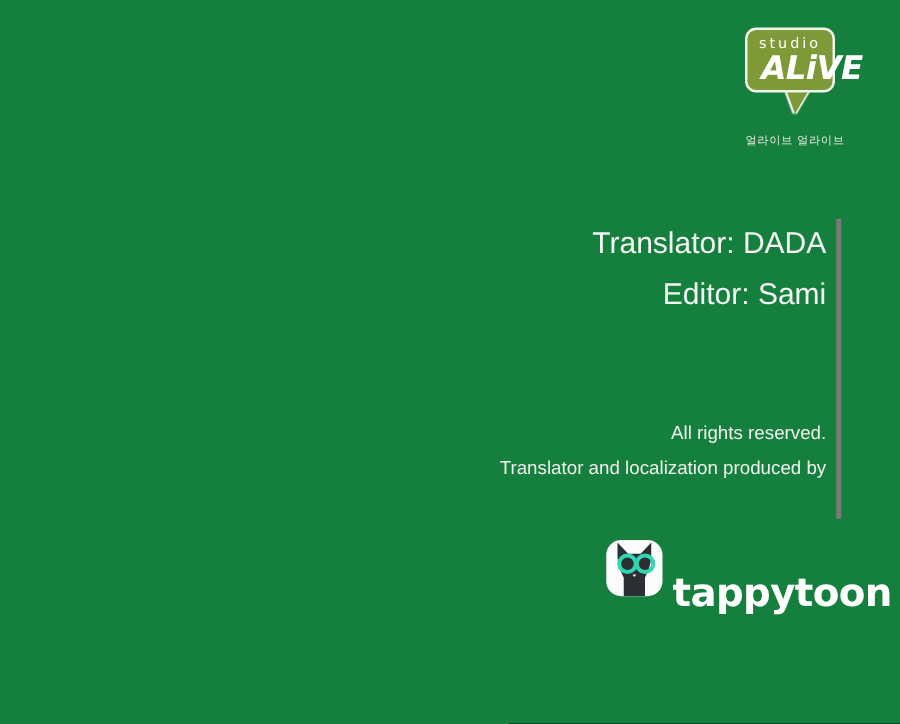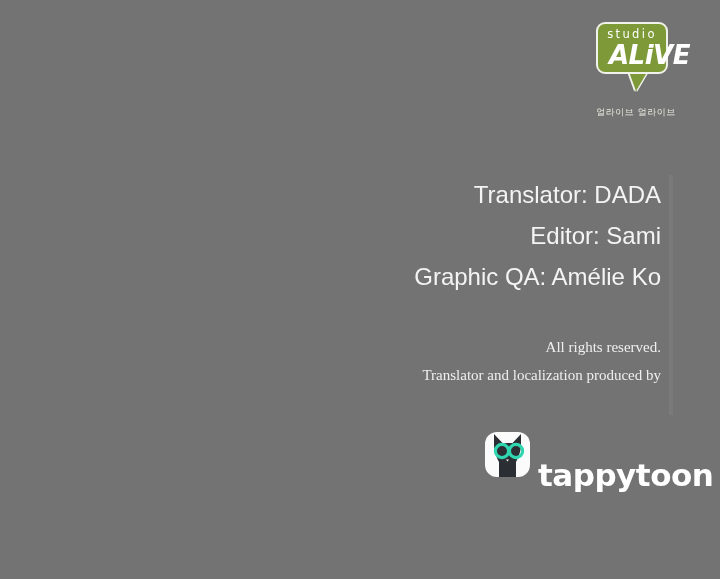--- a/index.html
+++ b/index.html
@@ -14,21 +14,21 @@
     overflow: hidden;
     font-family: "Liberation Sans", sans-serif;
     background: #000000;
   }
 
   #page {
     position: absolute;
     left: 0; top: 0;
     width: 720px;
     height: 579px;
-    background: #737373;
+    background: #15803d;
   }
 
   
   #studio-alive-logo {
     position: absolute;
     left: 592px;
     top: 22px;
     width: 88px;
     height: 92px;
   }
@@ -131,21 +131,21 @@
     right: 59px;
     top: 333px;
     width: 460px;
     text-align: right;
     color: #efefef;
   }
   .legal-line {
     font-size: 15px;
     line-height: 28px;
     color: #efefef;
-    font-family: Liberation Serif, serif;
+    font-family: Liberation Sans, sans-serif;
     white-space: nowrap;
   }
 
   
   #tappytoon-logo {
     position: absolute;
     left: 485px;
     top: 432px;
     width: 190px;
     height: 48px;
@@ -186,21 +186,20 @@
       <div class="sa-alive">ALiVE</div>
     </div>
     <div class="sa-korean">얼라이브 얼라이브</div>
   </div>
 
   <div id="credits-divider"></div>
 
   <div id="credits-block">
     <div class="credit-line">Translator: DADA</div>
     <div class="credit-line">Editor: Sami</div>
-    <div class="credit-line">Graphic QA: Amélie Ko</div>
   </div>
 
   <div id="legal-block">
     <div class="legal-line">All rights reserved.</div>
     <div class="legal-line">Translator and localization produced by</div>
   </div>
 
   <div id="tappytoon-logo">
     <div class="tt-mark">
       <svg width="45" height="45" viewBox="0 0 45 45" aria-hidden="true">

